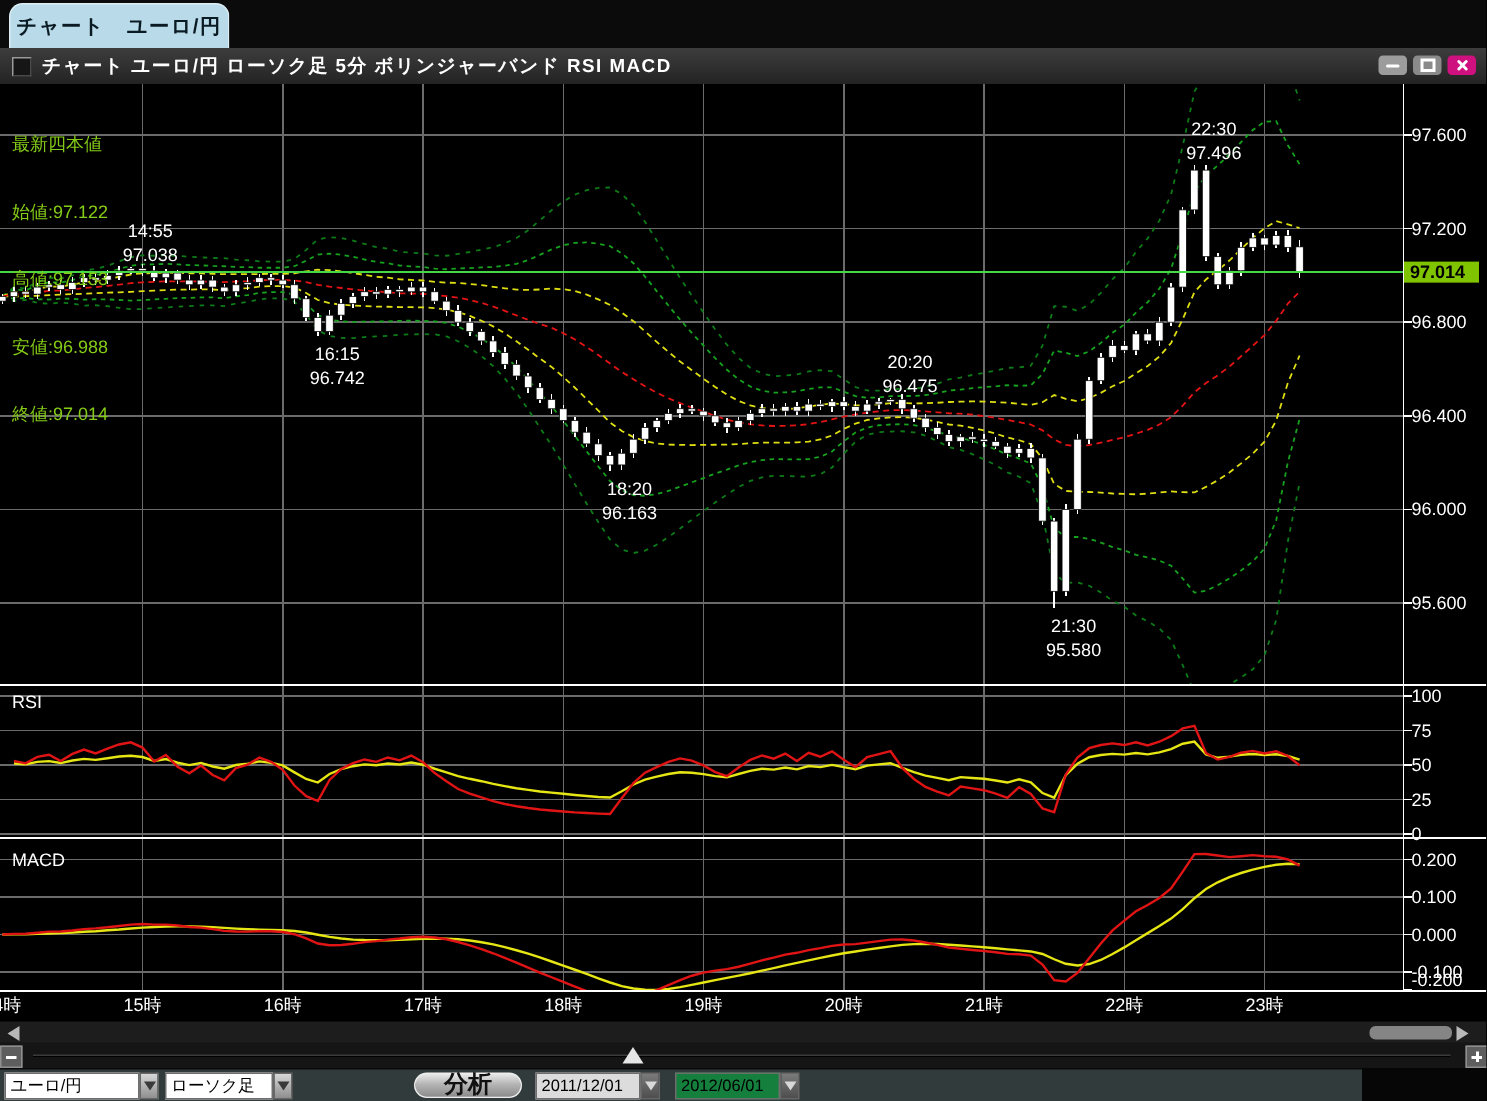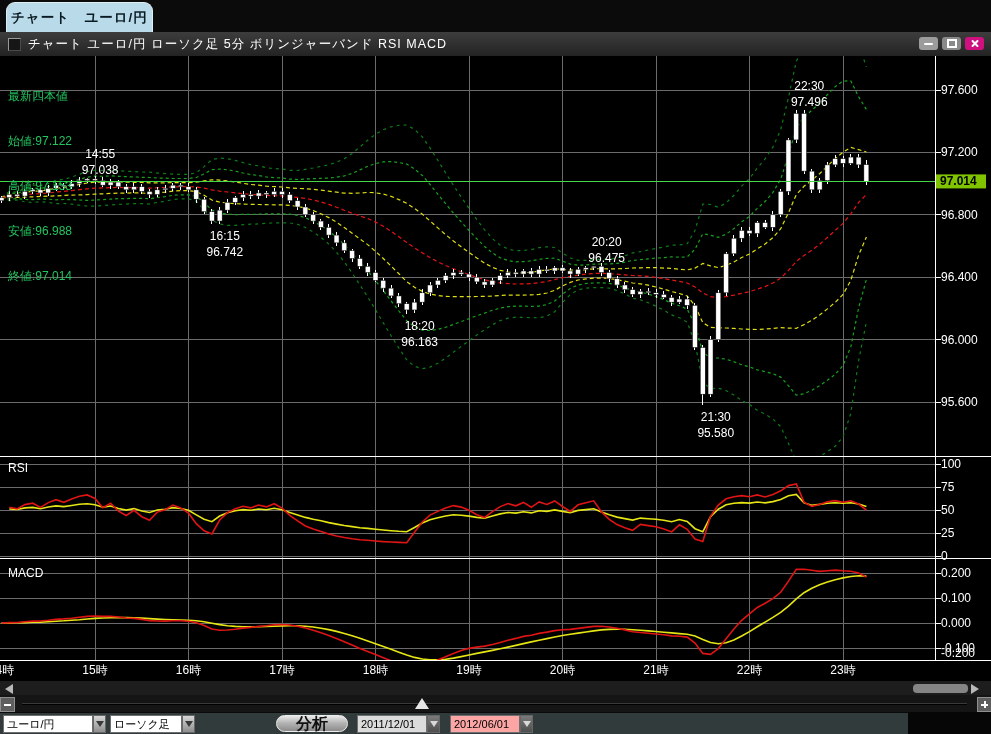--- a/index.html
+++ b/index.html
@@ -9,34 +9,34 @@
   #tabrow{position:absolute;left:0;top:0;width:991px;height:32px;background:#0b0b0b;}
   #tab{position:absolute;left:6px;top:2px;height:29px;line-height:29px;padding:0 4px;
        background:#b9dae8;color:#0b1b24;font-size:13.5px;font-weight:bold;
        border:1px solid #ddeef5;border-bottom:none;border-radius:9px 9px 0 0;letter-spacing:1px;}
 
   
   #titlebar{position:absolute;left:0;top:32px;width:991px;height:24px;
             background:linear-gradient(#3d3d3d,#232323);border-bottom:1px solid #000;}
   #winicon{position:absolute;left:8px;top:6px;width:11px;height:11px;background:#161616;
            border:1px solid #9a9a9a;border-right-color:#4a4a4a;border-bottom-color:#4a4a4a;}
-  #title{position:absolute;left:28px;top:0;line-height:24px;color:#fff;font-size:12.5px;font-weight:normal;letter-spacing:1px;}
+  #title{position:absolute;left:28px;top:0;line-height:24px;color:#fff;font-size:12.5px;font-weight:bold;letter-spacing:1px;}
   #winbtns{position:absolute;right:7px;top:5px;display:flex;gap:4px;}
   .wbtn{position:relative;width:19px;height:13px;border-radius:3px;display:flex;align-items:center;justify-content:center;}
   #btn-min{background:#9c9c9c;}
   #btn-max{background:#8a8a8a;}
   #btn-close{background:#cf1180;}
   .g-min{width:9px;height:2px;background:#fff;border-radius:1px;}
   .g-max{width:6px;height:5px;border:2px solid #fff;background:transparent;}
   .g-x1,.g-x2{position:absolute;left:9px;top:2px;width:2px;height:9px;background:#fff;border-radius:1px;}
   .g-x1{transform:rotate(45deg);} .g-x2{transform:rotate(-45deg);}
 
   
   #chart-area{position:absolute;left:0;top:56px;width:991px;height:624px;background:#000;overflow:hidden;}
-  #quotebox{position:absolute;left:8px;top:3px;color:#22c55e;font-size:12px;line-height:15px;white-space:pre;}
+  #quotebox{position:absolute;left:8px;top:3px;color:#84cc16;font-size:12px;line-height:15px;white-space:pre;}
 
   
   #scrollrow{position:absolute;left:0;top:680px;width:991px;height:15px;background:#1d1d1d;border-top:1px solid #000;}
   #scr-left{position:absolute;left:5px;top:3px;width:0;height:0;
             border-right:8px solid #b8b8b8;border-top:5px solid transparent;border-bottom:5px solid transparent;}
   #scr-right{position:absolute;left:971px;top:3px;width:0;height:0;
             border-left:8px solid #b8b8b8;border-top:5px solid transparent;border-bottom:5px solid transparent;}
   #scr-thumb{position:absolute;left:913px;top:3px;width:55px;height:9px;background:#858585;border-radius:4px;}
 
   
@@ -59,21 +59,21 @@
             border:1px solid #6e6e6e;overflow:hidden;white-space:nowrap;}
   .dd-btn{width:13px;height:18px;margin-left:0;background:linear-gradient(#d6d6d6,#8f8f8f);
           border:1px solid #666;box-sizing:border-box;display:flex;align-items:center;justify-content:center;}
   .tri-dn{width:0;height:0;border-left:4px solid transparent;border-right:4px solid transparent;border-top:6px solid #3a3a3a;}
   .dd-btn.dark{background:linear-gradient(#7a7a7a,#4e4e4e);}
   .dd-btn.dark .tri-dn{border-top-color:#d8d8d8;}
   #dd-pair{left:3px;} #dd-type{left:110px;} #dd-interval{left:180px;margin-top:24px;}
   #dd-datefrom{left:357px;} #dd-dateto{left:450px;}
   #dd-pair .dd-field{width:82px;} #dd-type .dd-field{width:64px;} #dd-interval .dd-field{width:54px;}
   #dd-datefrom .dd-field{width:62px;background:#dcdcdc;}
-  #dd-dateto .dd-field{width:62px;background:#fca5a5;}
+  #dd-dateto .dd-field{width:62px;background:#15803d;}
   #analyze-btn{position:absolute;left:276px;top:2px;width:72px;height:17px;border-radius:9px;
                background:linear-gradient(#e9e9e9,#b5b5b5 45%,#8c8c8c);border:1px solid #ededed;
                color:#111;font-size:16px;font-weight:bold;text-align:center;line-height:16px;box-sizing:border-box;}
 </style>
 </head>
 <body>
 
 <div id="app">
 
   <div id="tabrow">

